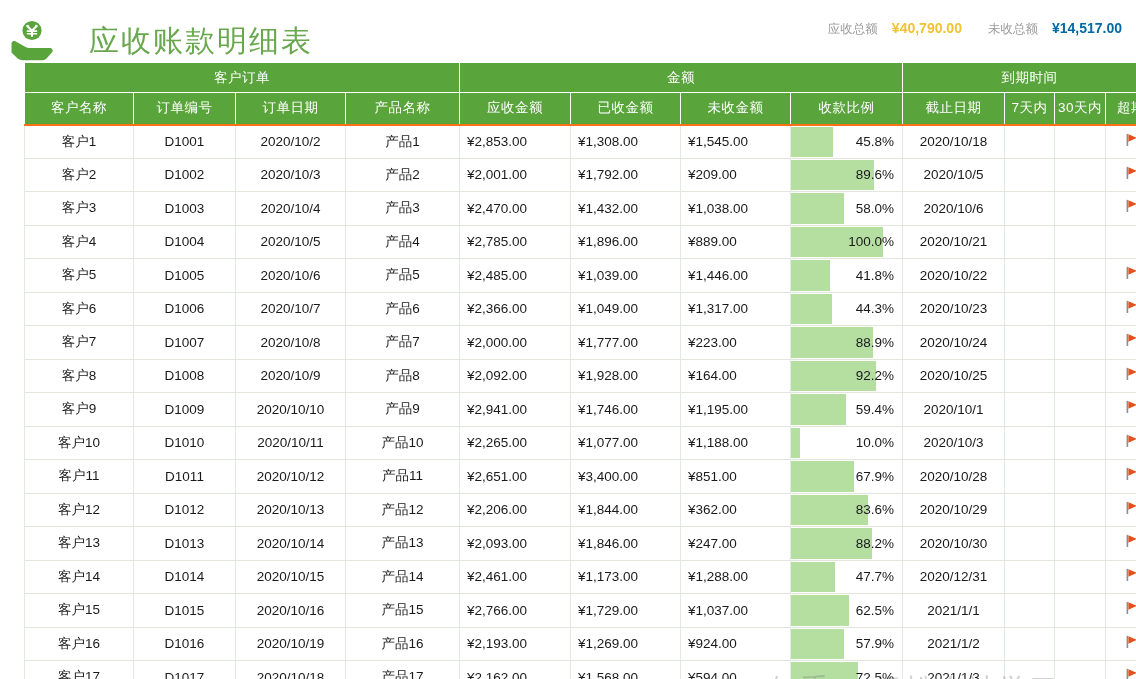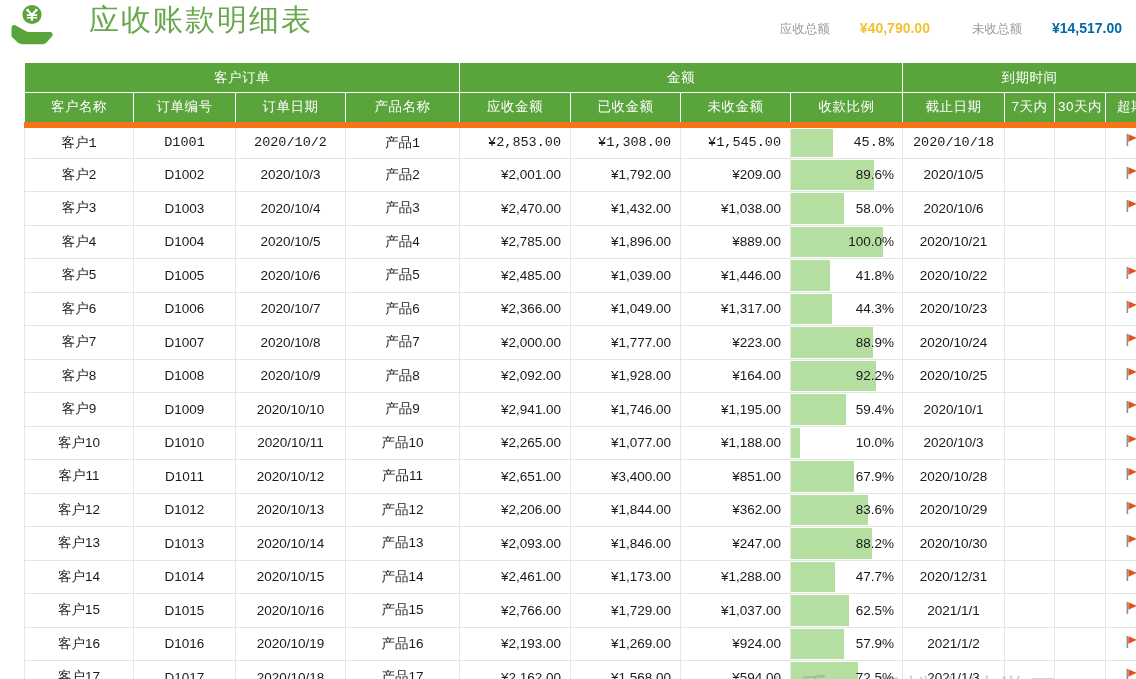--- a/index.html
+++ b/index.html
@@ -11,21 +11,21 @@
     font-family: "Liberation Sans", "DejaVu Sans", sans-serif;
   }
 
   
   #topbar {
     position: relative;
     height: 62px;
     width: 1136px;
     background: #ffffff;
     display: flex;
-    align-items: flex-start;
+    align-items: flex-end;
     border-radius: 28px;
   }
   #brand-icon {
     width: 46px; height: 46px;
     margin-left: 9px;
     flex: 0 0 auto;
   }
   #page-title {
     margin-left: 34px;
     font-size: 30px;
@@ -33,21 +33,21 @@
     letter-spacing: 2px;
     font-weight: 400;
     white-space: nowrap;
   }
   #summary {
     position: absolute;
     right: 14px;
     top: 20px;
     display: flex;
     align-items: baseline;
-    gap: 16px;
+    gap: 0;
     white-space: nowrap;
   }
   .sum-label {
     font-size: 12.5px;
     color: #9b9b9b;
     margin-right: 14px;
   }
   .sum-value {
     font-size: 14px;
     font-weight: bold;
@@ -88,22 +88,22 @@
     color: #1a1a1a;
     border: 1px solid #e3eade;
     border-top-color: #eef2ec;
     border-bottom-color: #e1e7dd;
     text-align: center;
     padding: 0 7px;
     background: #ffffff;
     overflow: hidden;
     white-space: nowrap;
   }
-  tbody tr:first-child td { border-top: 6px solid #f97316; font-family: Liberation Mono, monospace; }
-  td.money { text-align: right; padding-right: 9px; }
+  tbody tr:first-child td { border-top: 2px solid #f97316; }
+  td.money { text-align: left; padding-right: 9px; }
   td.pct {
     position: relative;
     text-align: right;
     padding-right: 8px;
     background: #ffffff;
     padding-left: 17px;
   }
   .bar {
     position: absolute;
     left: 0; top: 1px; bottom: 1px;

